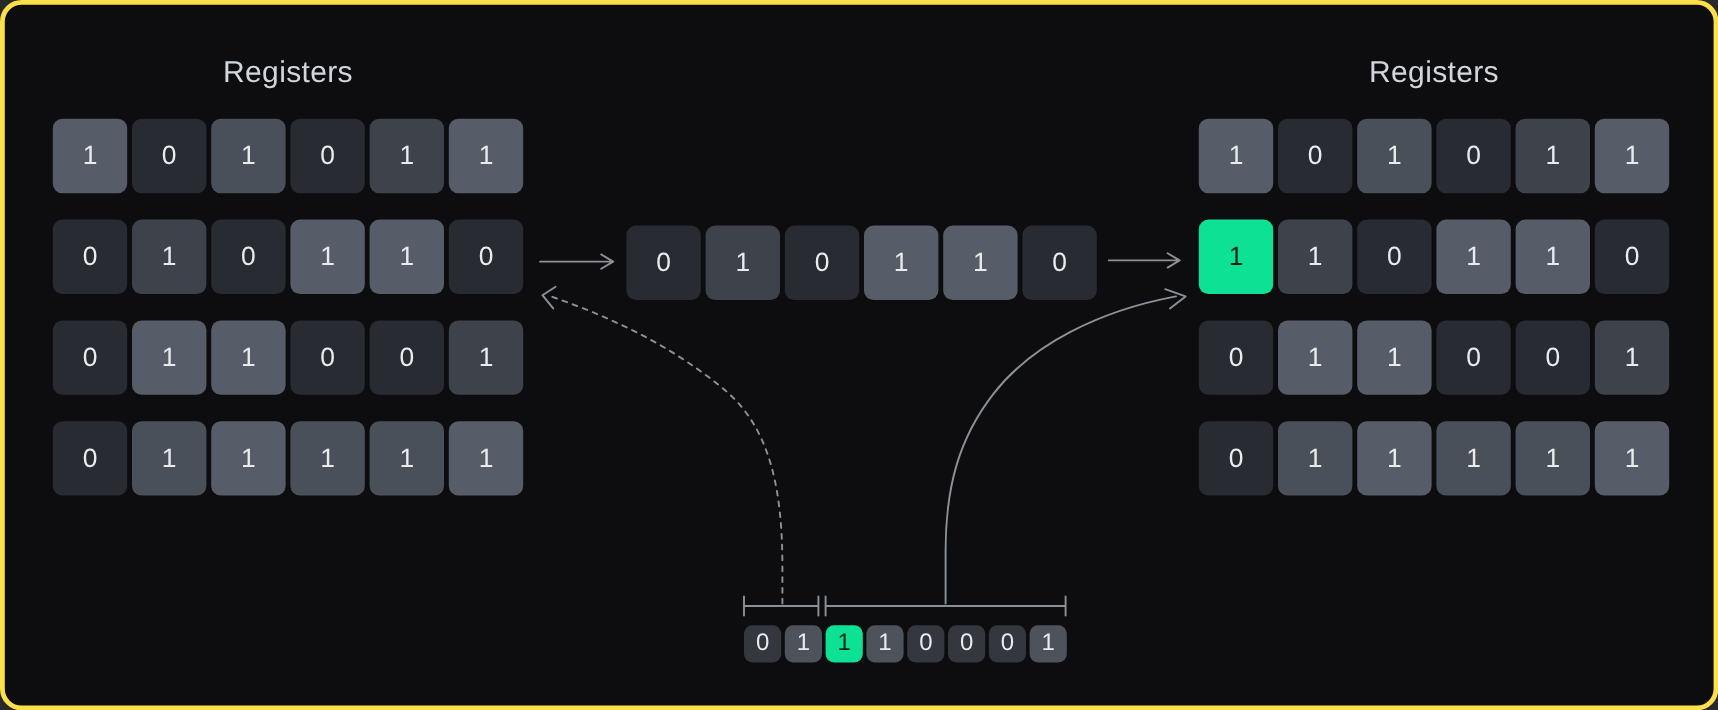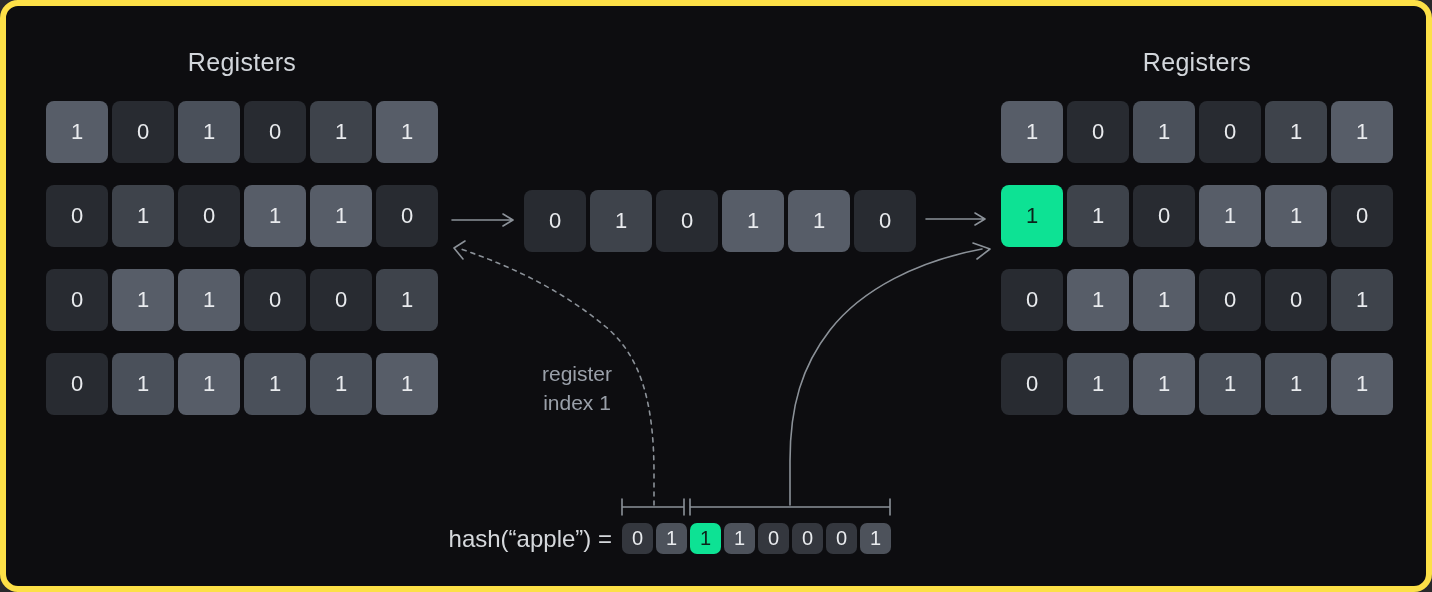--- a/index.html
+++ b/index.html
@@ -1,21 +1,21 @@
 <!DOCTYPE html>
 <html><head>
 <meta charset="utf-8">
 <style>
   * { margin:0; padding:0; box-sizing:border-box; }
   html,body { width:1432px; height:592px; background:#29292b; font-family:"Liberation Sans", sans-serif; }
   .stage { position:relative; width:1432px; height:592px; }
   .panel {
     position:absolute; inset:0;
     background:#0d0d10;
-    border:6px solid #fde047;
+    border:4px solid #fde047;
     border-radius:18px;
     overflow:hidden;
   }
   svg.overlay { position:absolute; inset:0; width:1432px; height:592px; pointer-events:none; }
 
   .grid-title {
     position:absolute; top:42px; width:392px;
     text-align:center; color:#d2d6db; font-size:25px; letter-spacing:.3px;
   }
   .title-left  { left:40px; }
@@ -141,27 +141,22 @@
         <div class="cell" style="background: rgb(40, 43, 49);">0</div>
         <div class="cell" style="background: rgb(62, 67, 75);">1</div>
         <div class="cell" style="background: rgb(40, 43, 49);">0</div>
         <div class="cell" style="background: rgb(74, 80, 90);">1</div>
         <div class="cell" style="background: rgb(87, 93, 104);">1</div>
         <div class="cell" style="background: rgb(74, 80, 90);">1</div>
         <div class="cell" style="background: rgb(74, 80, 90);">1</div>
         <div class="cell" style="background: rgb(87, 93, 104);">1</div>
       </div>
 
-    <div class="anno-label label-index">
-      <span>register</span><br>
-      <span>index 1</span>
-    </div>
 
 
-    <div class="hash-label">hash(“apple”) =</div>
 
     <div class="hash-bits">
         <div class="cell" style="background: rgb(52, 55, 62);">0</div>
         <div class="cell" style="background: rgb(77, 82, 91);">1</div>
         <div class="cell green" style="background: rgb(13, 226, 148);">1</div>
         <div class="cell" style="background: rgb(77, 82, 91);">1</div>
         <div class="cell" style="background: rgb(52, 55, 62);">0</div>
         <div class="cell" style="background: rgb(52, 55, 62);">0</div>
         <div class="cell" style="background: rgb(52, 55, 62);">0</div>
         <div class="cell" style="background: rgb(77, 82, 91);">1</div>

